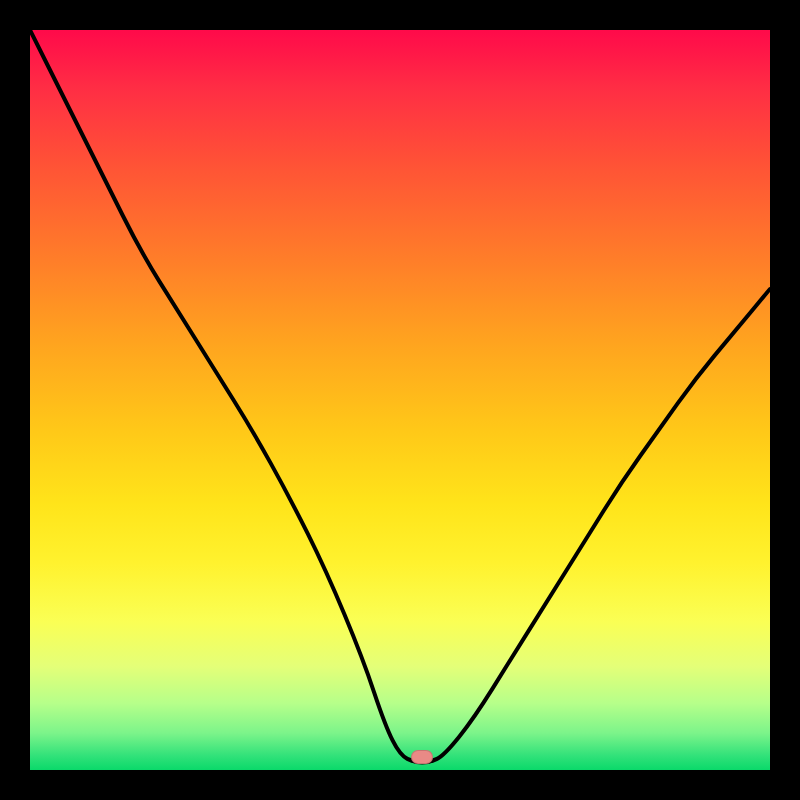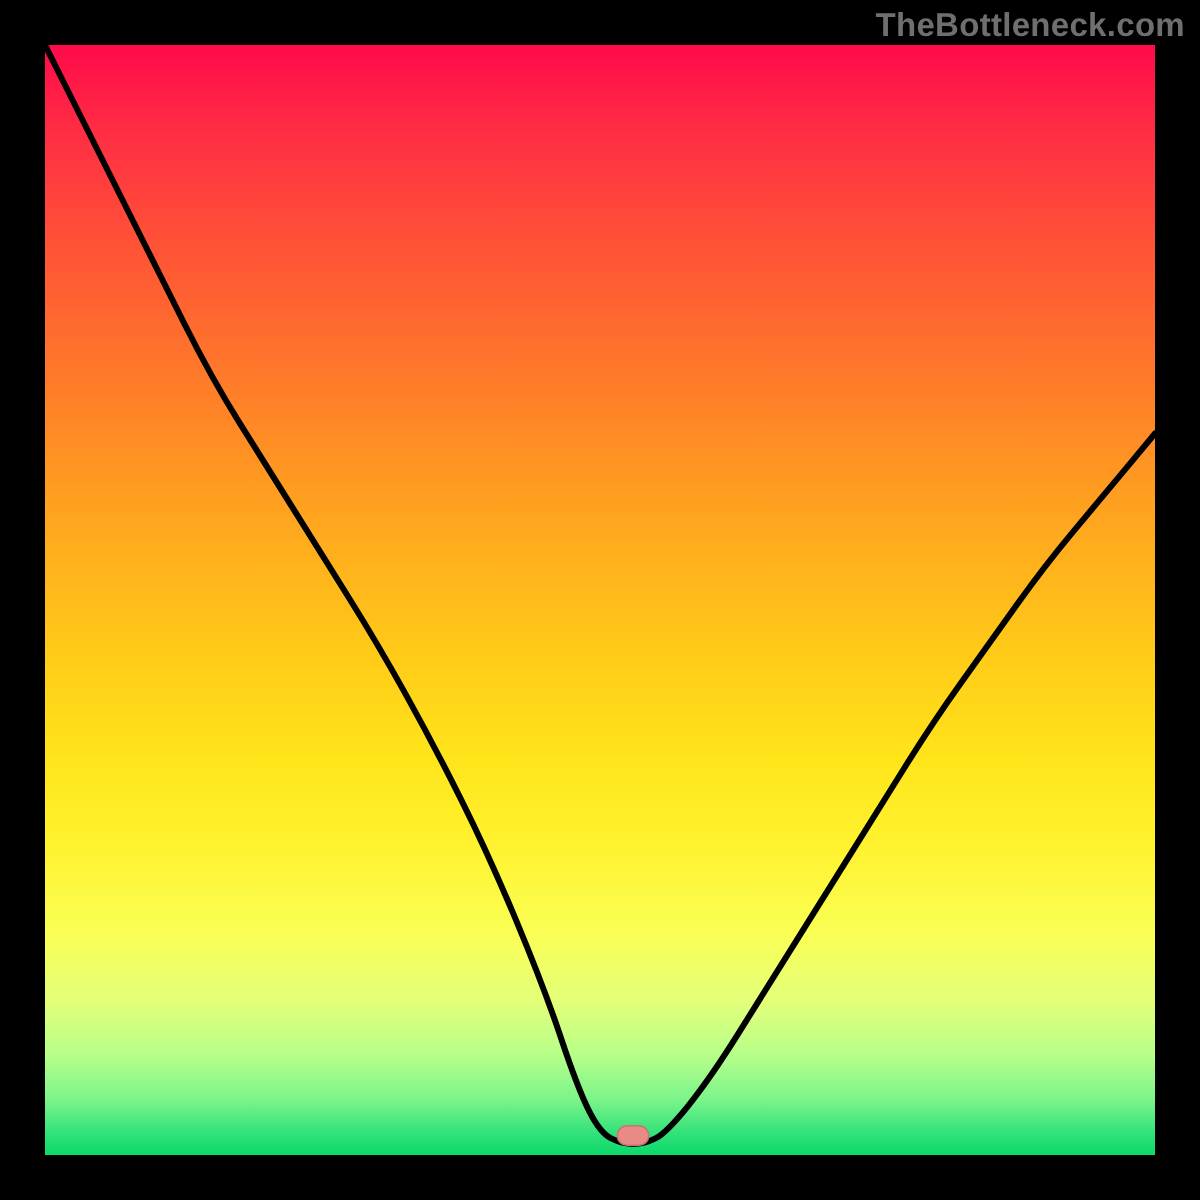--- a/index.html
+++ b/index.html
@@ -71,21 +71,20 @@
     height: 14px;
     border-radius: 7px;
     background: #e98a86;
     box-shadow: 0 0 0 1px rgba(0,0,0,0.15) inset;
   }
 </style>
 </head>
 <body>
 
 <div class="frame">
-  <div class="watermark">TheBottleneck.com</div>
 
   <div class="plot">
     <div class="gradient"></div>
 
     <svg class="curve" viewBox="0 0 740 740" preserveAspectRatio="none">
       <path id="curve-path" fill="none" stroke="#000" stroke-width="4" stroke-linecap="round" stroke-linejoin="round" d="M 0.0 0.0 Q 0.0 0.0 18.5 37.0 Q 37.0 74.0 55.5 111.0 Q 74.0 148.0 92.5 185.0 Q 111.0 222.0 129.5 251.6 Q 148.0 281.2 166.5 310.8 Q 185.0 340.4 203.5 370.0 Q 222.0 399.6 240.5 432.9 Q 259.0 466.2 277.5 503.2 Q 296.0 540.2 314.5 584.6 Q 333.0 629.0 344.1 662.3 Q 355.2 695.6 362.6 710.4 Q 370.0 725.2 377.4 728.9 Q 384.8 732.6 392.2 732.6 Q 399.6 732.6 407.0 728.9 Q 414.4 725.2 429.2 706.7 Q 444.0 688.2 462.5 658.6 Q 481.0 629.0 499.5 599.4 Q 518.0 569.8 536.5 540.2 Q 555.0 510.6 573.5 481.0 Q 592.0 451.4 610.5 425.5 Q 629.0 399.6 647.5 373.7 Q 666.0 347.8 684.5 325.6 Q 703.0 303.4 721.5 281.2 T 740.0 259.0"></path>
     </svg>
 
     <div class="dot" id="min-dot" style="left: 381.2px; top: 719.68px;"></div>
   </div>

